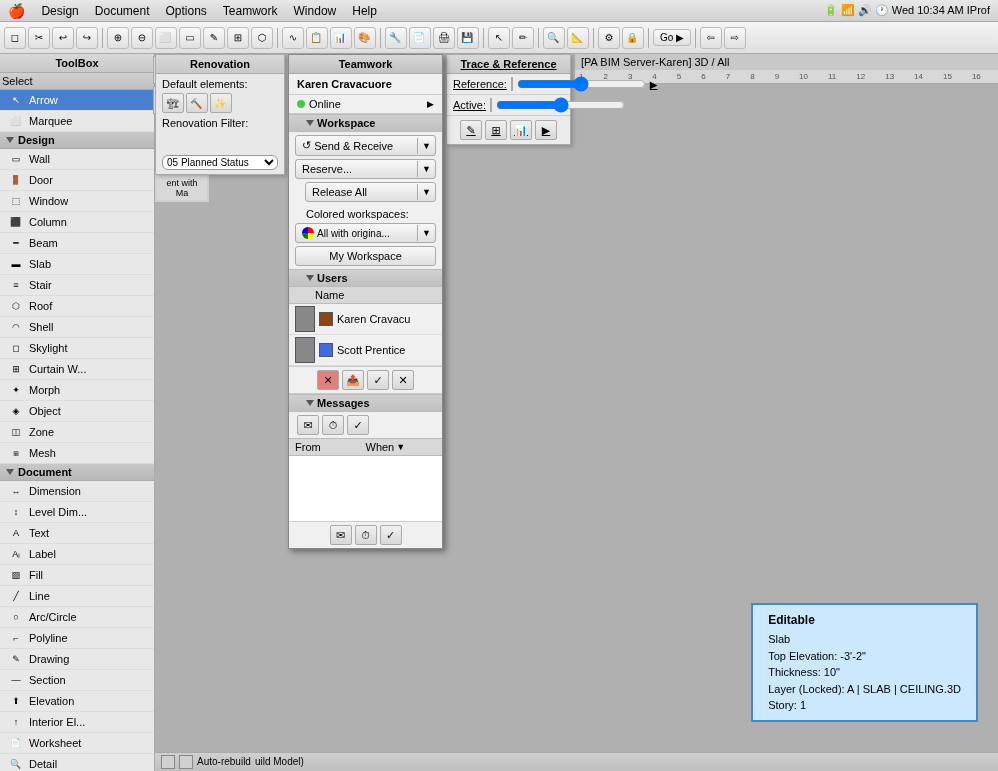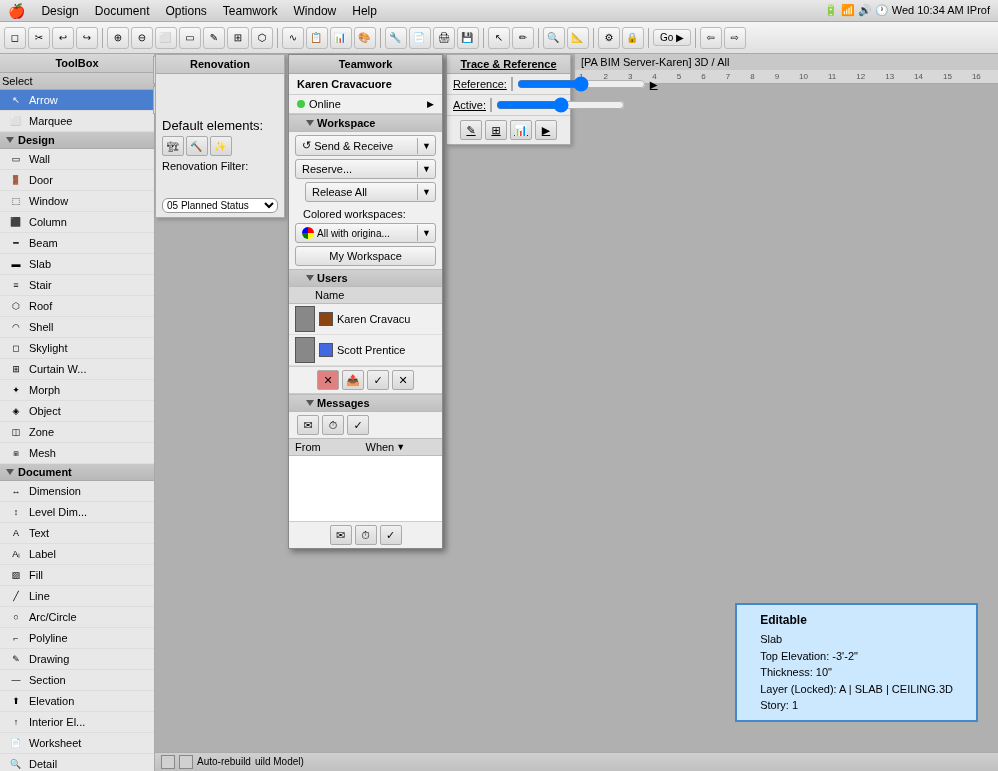--- a/index.html
+++ b/index.html
@@ -92,21 +92,21 @@
     .status-bar {
       height: 20px; background: linear-gradient(to bottom, #d0d0d0, #c0c0c0);
       border-top: 1px solid #aaa; display: flex; align-items: center; padding: 0 6px;
       font-size: 10px; gap: 8px;
     }
 
     
     .info-box {
       position: absolute; bottom: 30px; right: 20px;
       background: #cce8ff; border: 2px solid #4488cc;
-      padding: 6px 23px; font-size: 11px; line-height: 1.5; min-width: 160px;
+      padding: 6px 15px; font-size: 11px; line-height: 1.5; min-width: 160px;
     }
     .info-box-title { font-weight: bold; font-size: 12px; margin-bottom: 2px; }
     .ls-btn { width: 28px; height: 28px; border: 1px solid #aaa; background: #e0e0e0; cursor: pointer; display: flex; align-items: center; justify-content: center; font-size: 10px; }
     .triangle-down { border-left: 4px solid transparent; border-right: 4px solid transparent; border-top: 6px solid #555; }
 
     .online-dot { width: 8px; height: 8px; background: #44cc44; border-radius: 50%; display: inline-block; }
 
     
     ::-webkit-scrollbar { width: 8px; height: 8px; }
     ::-webkit-scrollbar-track { background: #e0e0e0; }
@@ -314,21 +314,21 @@
 
   </div>
 
   <div style="display:flex; flex-direction:column; flex:1; position:relative;">
 
     <div style="display:flex; height:100%; position:relative;">
 
       <div style="position:absolute; left:0; top:0; width:130px; background:#e8e8e8; border:1px solid #aaa; z-index:10; box-shadow:2px 2px 4px rgba(0,0,0,0.2);">
         <div style="text-align:center; font-weight:bold; font-size:11px; background:linear-gradient(to bottom, #d8d8d8, #c8c8c8); padding:3px; border-bottom:1px solid #aaa;">Renovation</div>
         <div style="padding:4px 6px;">
-          <div style="font-size:13px; margin-bottom:3px;margin-top:40px;">Default elements:</div>
+          <div style="font-size:11px; margin-bottom:3px;">Default elements:</div>
           <div style="display:flex; gap:2px; margin-bottom:4px;">
             <div class="icon-btn">🏗</div>
             <div class="icon-btn">🔨</div>
             <div class="icon-btn">✨</div>
           </div>
           <div style="font-size:11px; margin-bottom:2px;">Renovation Filter:</div>
           <select style="font-size:10px; border:1px solid #999; background:white; width:100%; border-radius:6px;margin-top:24px;">
             <option>05 Planned Status</option>
           </select>
         </div>
@@ -368,21 +368,21 @@
           </div>
         </div>
 
         <div style="margin:3px 6px;padding-left:10px;">
           <div style="display:flex; align-items:center; border:1px solid #aaa; border-radius:3px; background:linear-gradient(to bottom, #f8f8f8, #e0e0e0); overflow:hidden;">
             <div style="flex:1; padding:3px 6px; font-size:11px; cursor:pointer;">Release All</div>
             <div style="width:18px; border-left:1px solid #aaa; padding:3px 4px; cursor:pointer; font-size:9px;">▼</div>
           </div>
         </div>
 
-        <div style="display:flex; align-items:flex-start; padding:3px 14px; gap:4px; font-size:11px;">
+        <div style="display:flex; align-items:flex-start; padding:3px 8px; gap:4px; font-size:11px;margin-left:9px;">
           <span>Colored workspaces:</span>
         </div>
         <div style="margin:0 6px 3px 6px;">
           <div style="display:flex; align-items:center; border:1px solid #aaa; border-radius:3px; background:linear-gradient(to bottom, #f8f8f8, #e0e0e0); overflow:hidden;">
             <div style="flex:1; padding:3px 6px; font-size:10px; display:flex; align-items:center; gap:3px;">
               <span style="display:inline-block;width:12px;height:12px;border-radius:50%;background:conic-gradient(red 0deg 90deg, yellow 90deg 180deg, green 180deg 270deg, blue 270deg 360deg);"></span>
               <span>All with origina...</span>
             </div>
             <div style="width:18px; border-left:1px solid #aaa; padding:3px 4px; font-size:9px;">▼</div>
           </div>

